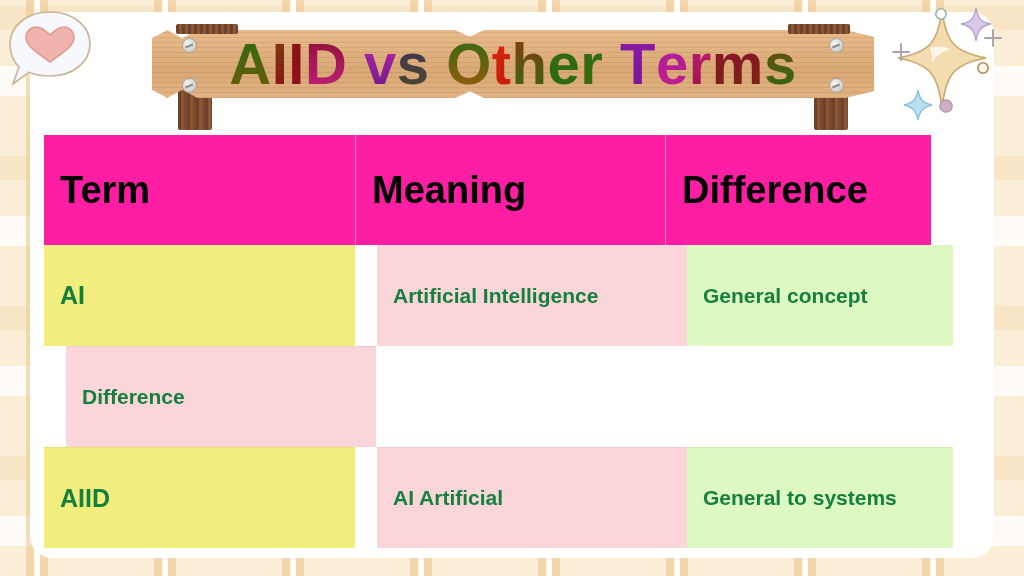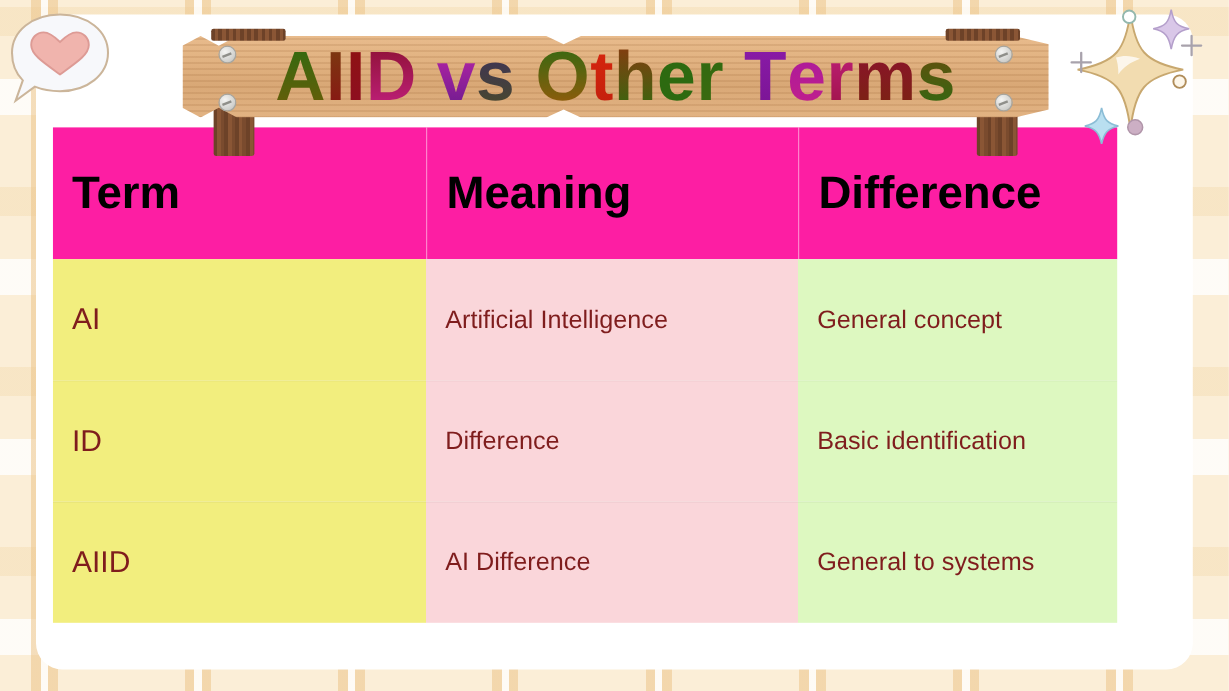--- a/index.html
+++ b/index.html
@@ -109,44 +109,44 @@
     line-height:1;
   }
   #title .ch{
     background-clip:text; -webkit-background-clip:text;
     color:transparent; -webkit-text-fill-color:transparent;
   }
 
   
   #table{
     position:absolute; z-index:5;
-    left:44px; top:106px; width:932px; height:415px;
+    left:44px; top:135px; width:932px; height:415px;
     display:flex; flex-direction:column;
     overflow:hidden;
   }
   .row{ display:flex; }
   .cell{
     display:flex; align-items:center;
     padding:0 16px;
     overflow:hidden;
   }
   .c0{ width:311px; }
   .c1{ width:310px; }
   .c2{ width:266px; }
 
   #hdr .cell{
     height:110px;
     background:#fd1ea3;
     font-size:38px; font-weight:bold; color:#000;
   }
   #hdr .c1, #hdr .c2{ border-left:1px solid rgba(255,255,255,.45); }
 
-  .brow .cell{ height:101px; font-size:21px; font-weight:normal; color:#7f1d1d; }
+  .brow .cell{ height:101px; font-size:21px; font-weight:bold; color:#15803d; }
   .brow .c0{ background:#f2ee7e; font-size:25px; }
-  .brow .c1{ background:#fad6da; }
+  .brow .c1{ background:#fad6da;margin-left:22px; }
   .brow .c2{ background:#ddf8c0;text-align:right; }
   .brow + .brow .cell{ border-top:1px solid rgba(0,0,0,.045); }
 </style>
 </head>
 <body>
 
 <div id="plaid"></div>
 <div id="card"></div>
 
 <div class="deco" id="bubble">
@@ -195,22 +195,20 @@
     <div class="cell c0">Term</div>
     <div class="cell c1">Meaning</div>
     <div class="cell c2">Difference</div>
   </div>
   <div class="row brow">
     <div class="cell c0">AI</div>
     <div class="cell c1">Artificial Intelligence</div>
     <div class="cell c2">General concept</div>
   </div>
   <div class="row brow">
-    <div class="cell c0">ID</div>
     <div class="cell c1">Difference</div>
-    <div class="cell c2">Basic identification</div>
   </div>
   <div class="row brow">
     <div class="cell c0">AIID</div>
-    <div class="cell c1">AI Difference</div>
+    <div class="cell c1">AI Artificial</div>
     <div class="cell c2">General to systems</div>
   </div>
 </div>
 
 </body></html>

